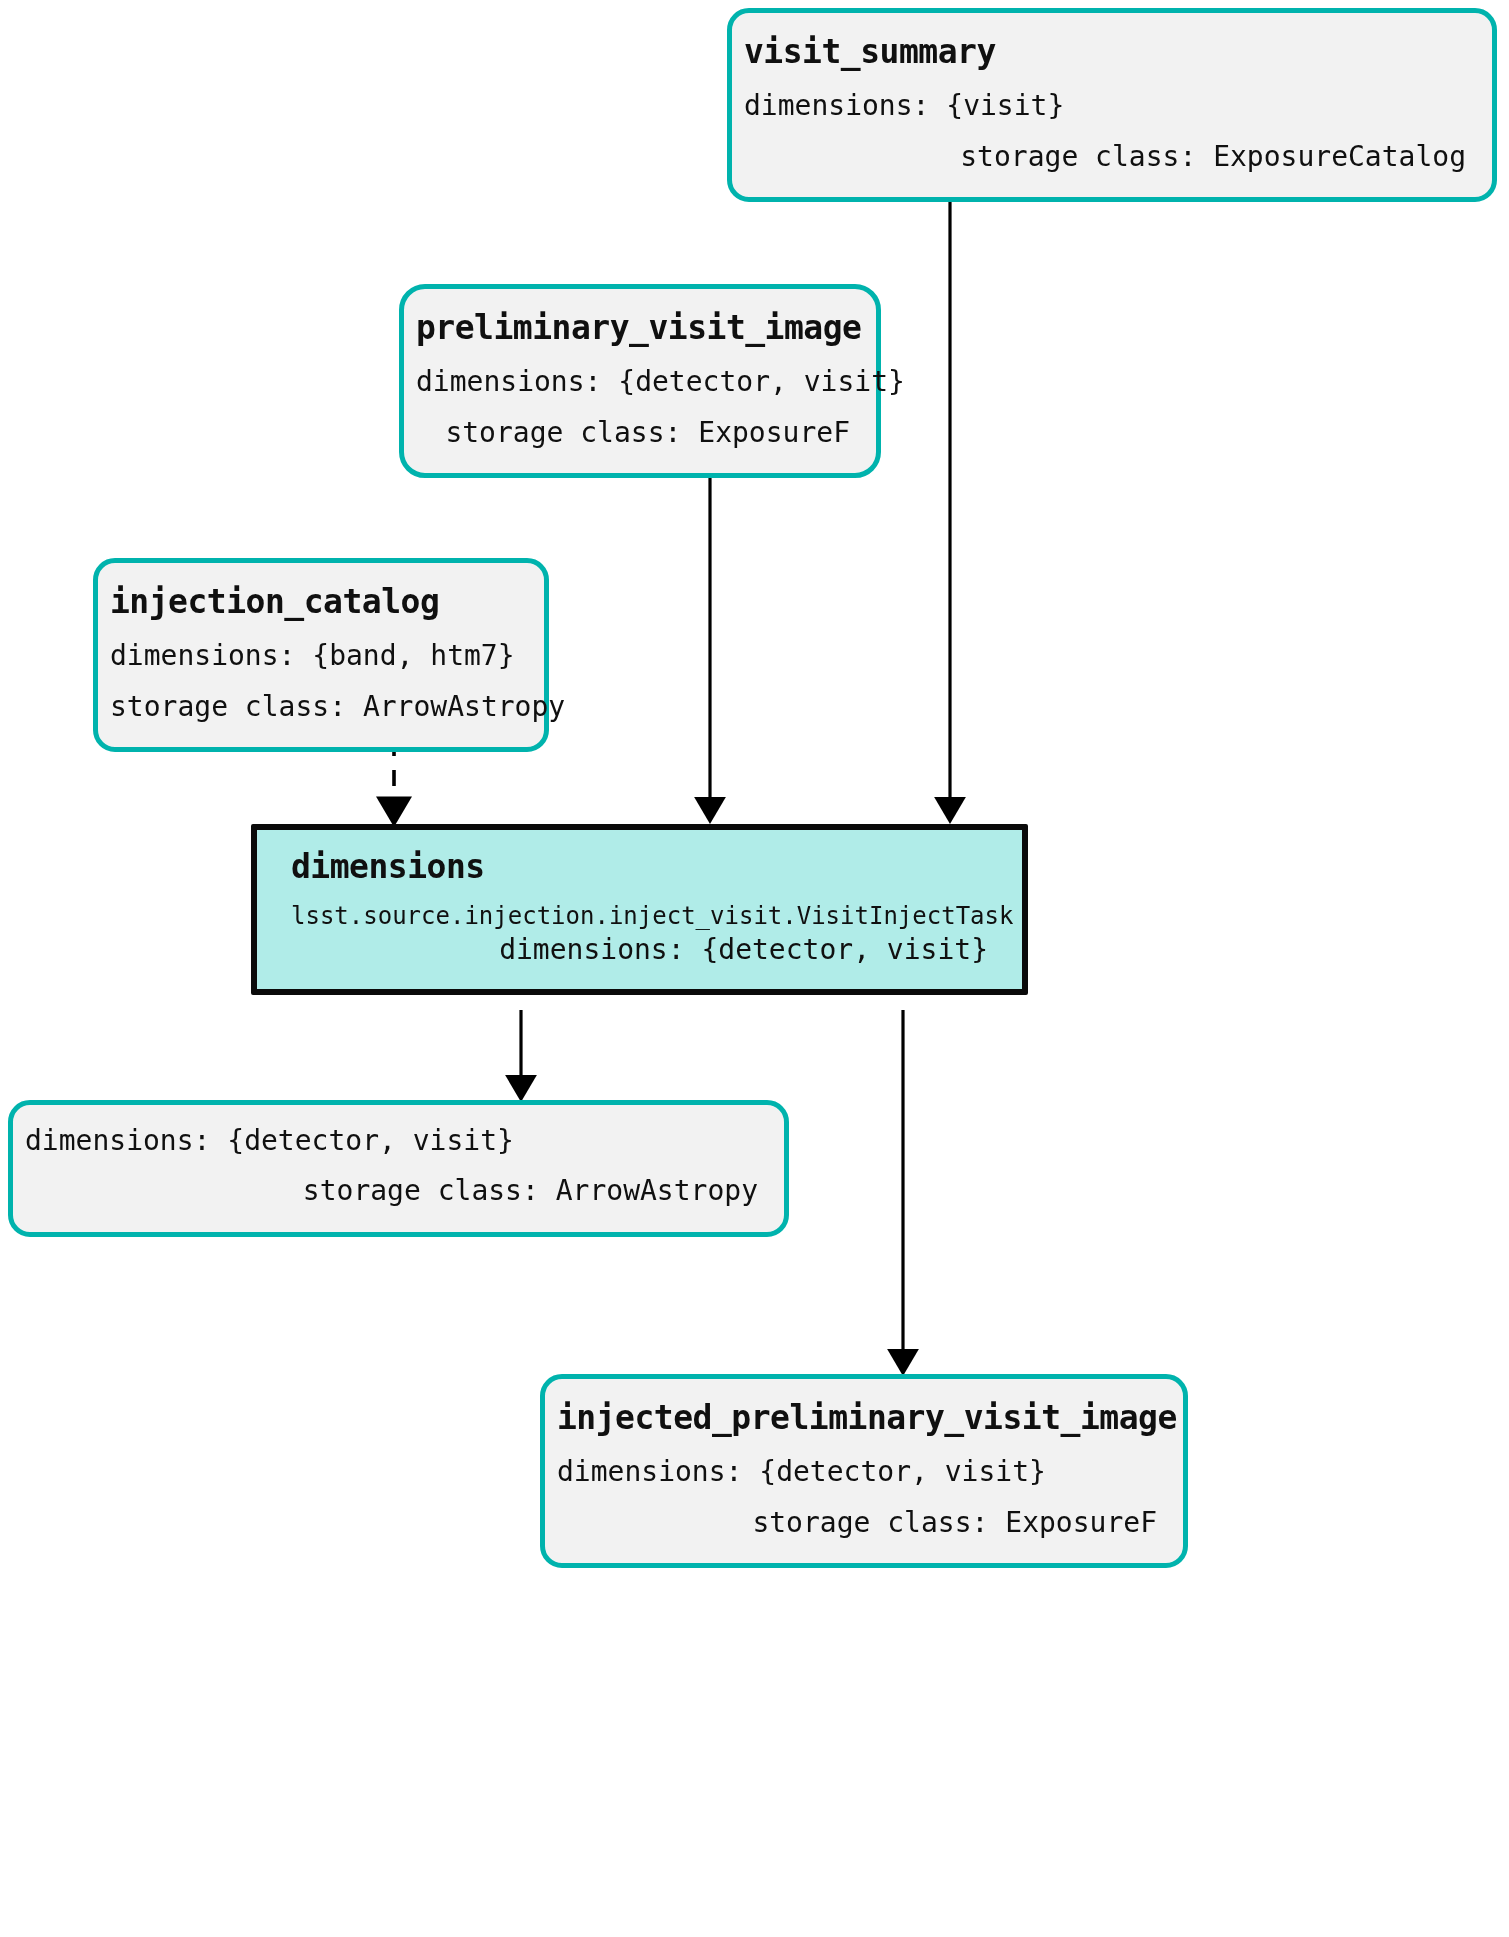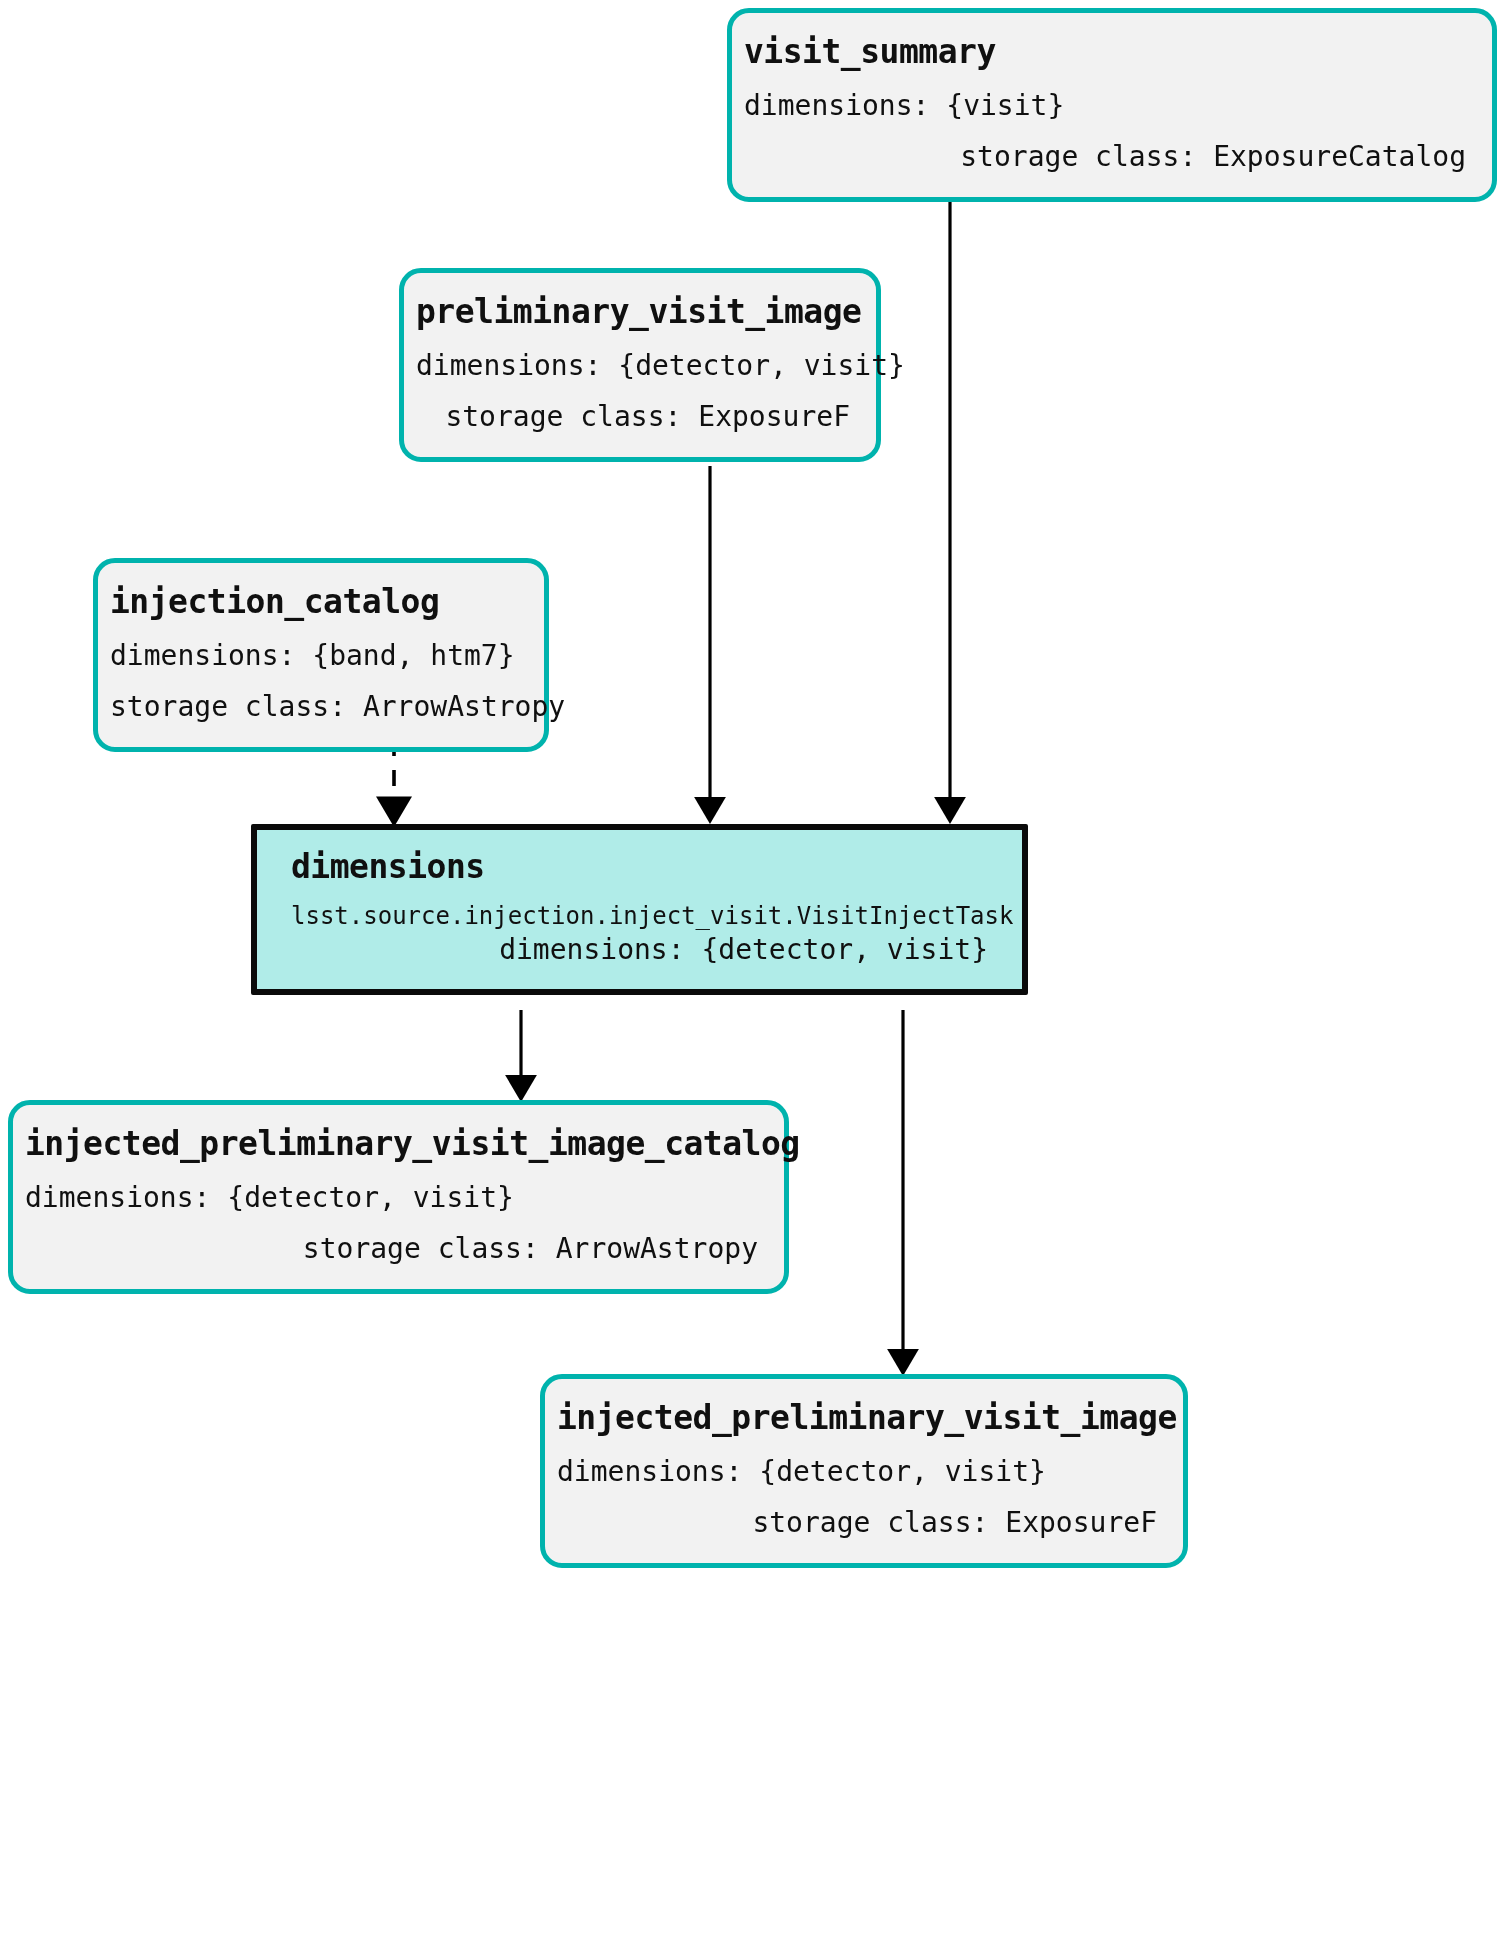--- a/index.html
+++ b/index.html
@@ -43,21 +43,21 @@
     line-height:1.3;
     margin-bottom:14px;
   }
   .row:last-child{margin-bottom:0;text-align:right;}
   .lbl{}
   .val{font-style:normal;}
   .plain{font-size:24px;color:#101010;white-space:nowrap;line-height:1.3;}
 
   
   #n-visit-summary        {left:727px; top:8px;   width:770px;}
-  #n-prelim-visit-image   {left:399px; top:268px; width:482px;}
+  #n-prelim-visit-image   {left:399px; top:284px; width:482px;border-radius:26px;}
   #n-injection-catalog    {left:93px;  top:558px; width:456px;}
   #n-inject-visit         {left:251px; top:824px; width:777px;}
   #n-inj-prelim-cat       {left:8px;   top:1100px;width:781px;}
   #n-inj-prelim-img       {left:540px; top:1374px;width:648px;}
 </style>
 </head>
 <body>
 
 <div id="canvas">
 
@@ -128,21 +128,20 @@
   <div class="node task" id="n-inject-visit">
     <div class="title">dimensions</div>
     <div class="plain">lsst.source.injection.inject_visit.VisitInjectTask</div>
     <div class="row">
       <span class="lbl">dimensions:</span>
       <span class="val">{detector, visit}</span>
     </div>
   </div>
 
   <div class="node dataset" id="n-inj-prelim-cat">
-    <div class="title">injected_preliminary_visit_image_catalog</div>
     <div class="row">
       <span class="lbl">dimensions:</span>
       <span class="val">{detector, visit}</span>
     </div>
     <div class="row">
       <span class="lbl">storage class:</span>
       <span class="val">ArrowAstropy</span>
     </div>
   </div>
 

